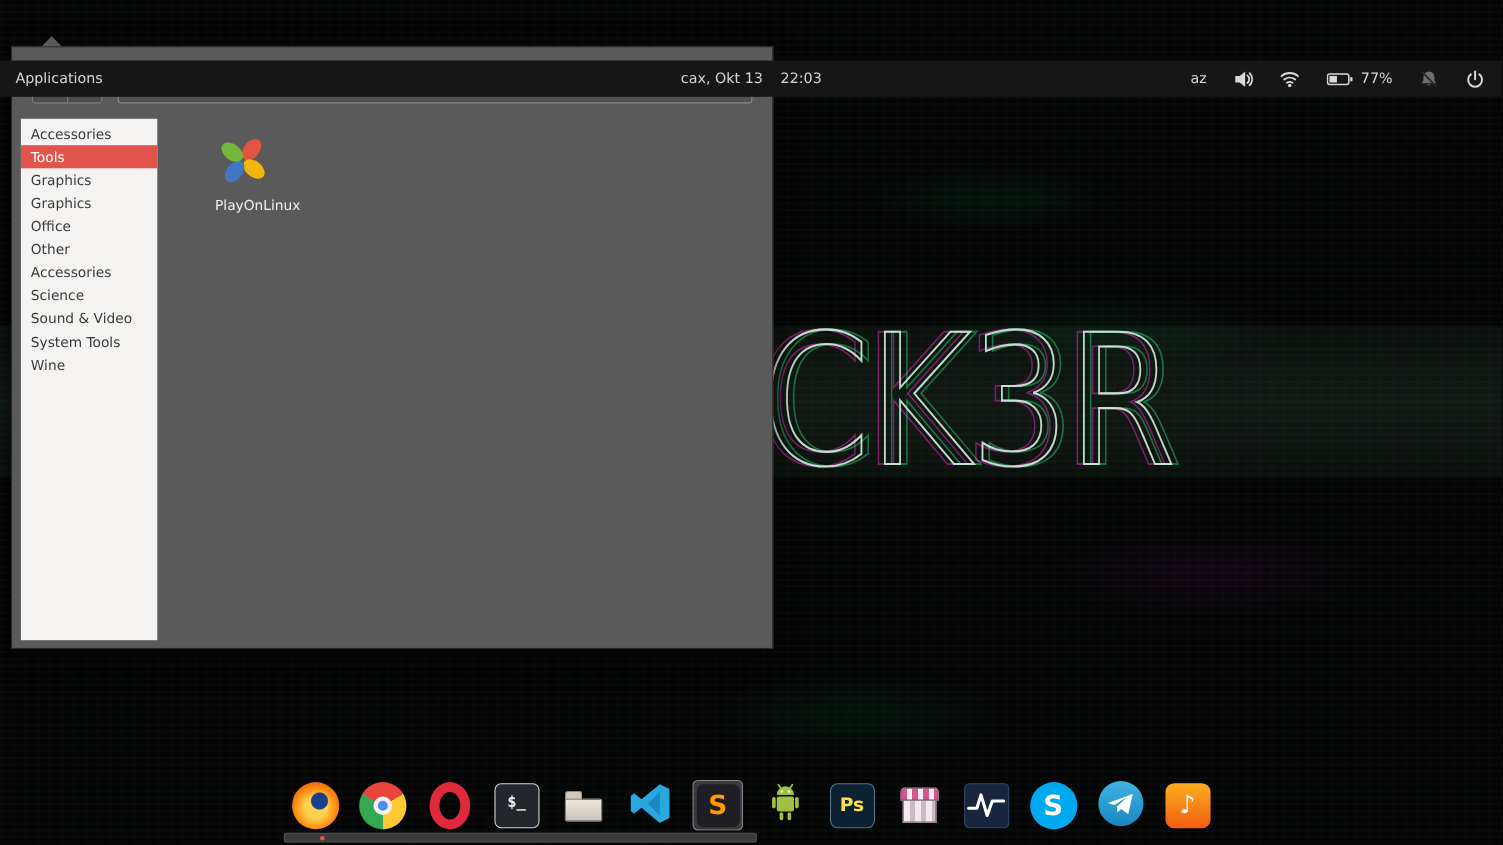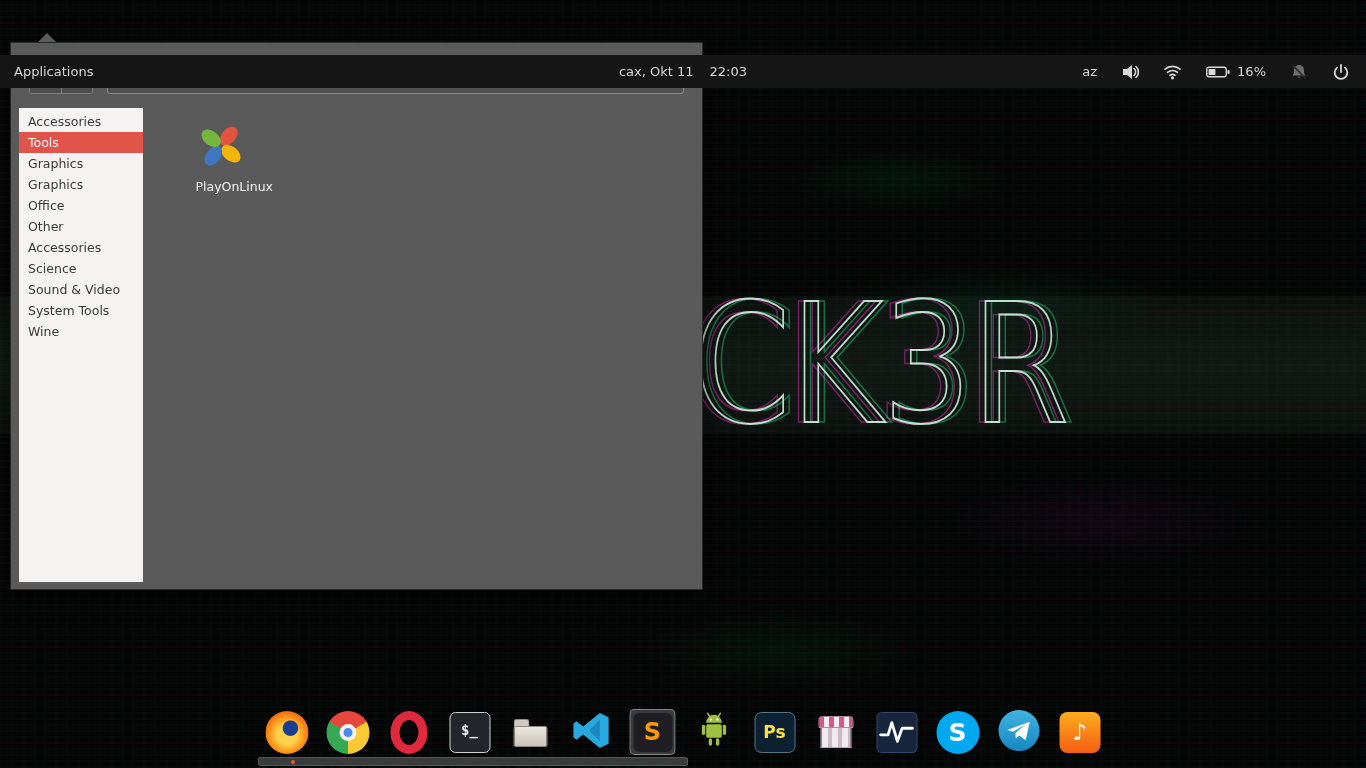--- a/index.html
+++ b/index.html
@@ -119,21 +119,21 @@
   <svg class="wp-glitch" width="560" height="180" viewBox="0 0 560 180">
     <text x="39" y="134" font-family="DejaVu Sans" font-size="165" textLength="376" lengthAdjust="spacingAndGlyphs" fill="none" stroke="#ff2bd0" stroke-width="1.6" opacity="0.45">CK3R</text>
     <text x="51" y="134" font-family="DejaVu Sans" font-size="165" textLength="376" lengthAdjust="spacingAndGlyphs" fill="none" stroke="#2bff8f" stroke-width="1.6" opacity="0.4">CK3R</text>
     <text x="45" y="134" font-family="DejaVu Sans" font-size="165" textLength="376" lengthAdjust="spacingAndGlyphs" fill="none" stroke="#d4efe0" stroke-width="1.9" opacity="0.9">CK3R</text>
   </svg>
 </div>
 
 <div class="panel">
   <div class="applications-btn">Applications</div>
   <div class="panel-clock">
-    <span>cax, Okt 11</span>
+    <span>cax, Okt 13</span>
     <span>22:03</span>
   </div>
   <div class="panel-tray">
     <span>az</span>
     <span class="ticon">
       <svg width="18" height="18" viewBox="0 0 18 18">
           <path d="M2 6h4l5-4v14l-5-4H2z" fill="#d8d8d8"></path>
           <path d="M13 5.5a4.5 4.5 0 0 1 0 7M15 3.5a7.5 7.5 0 0 1 0 11" stroke="#d8d8d8" stroke-width="1.6" fill="none" stroke-linecap="round"></path>
         </svg>
     </span>
@@ -142,21 +142,21 @@
           <path d="M2 6.2a11.5 11.5 0 0 1 15 0M4.5 9.3a8 8 0 0 1 10 0M7 12.3a4.3 4.3 0 0 1 5 0" stroke="#d8d8d8" stroke-width="1.7" fill="none" stroke-linecap="round"></path>
           <circle cx="9.5" cy="14.8" r="1.6" fill="#d8d8d8"></circle>
         </svg>
     </span>
     <span class="battery">
       <svg width="24" height="12" viewBox="0 0 24 12">
         <rect x="0.8" y="1.2" width="19.4" height="9.6" rx="2" fill="none" stroke="#d8d8d8" stroke-width="1.4"></rect>
         <rect x="21.4" y="4" width="2.2" height="4" rx="1" fill="#d8d8d8"></rect>
         <rect x="2.6" y="3" width="6.8" height="6" fill="#d8d8d8"></rect>
       </svg>
-      <span>16%</span>
+      <span>77%</span>
     </span>
     <span class="ticon">
       <svg width="18" height="18" viewBox="0 0 18 18">
           <path d="M9 2a5 5 0 0 1 5 5v3l1.5 2.6H2.5L4 10V7a5 5 0 0 1 5-5z" fill="#6e6e6e"></path>
           <path d="M7.3 13.8a1.9 1.9 0 0 0 3.4 0z" fill="#6e6e6e"></path>
           <path d="M3 2.5l12.5 13" stroke="#2e2e2e" stroke-width="1.8"></path>
         </svg>
     </span>
     <span class="ticon">
       <svg width="18" height="18" viewBox="0 0 18 18">

